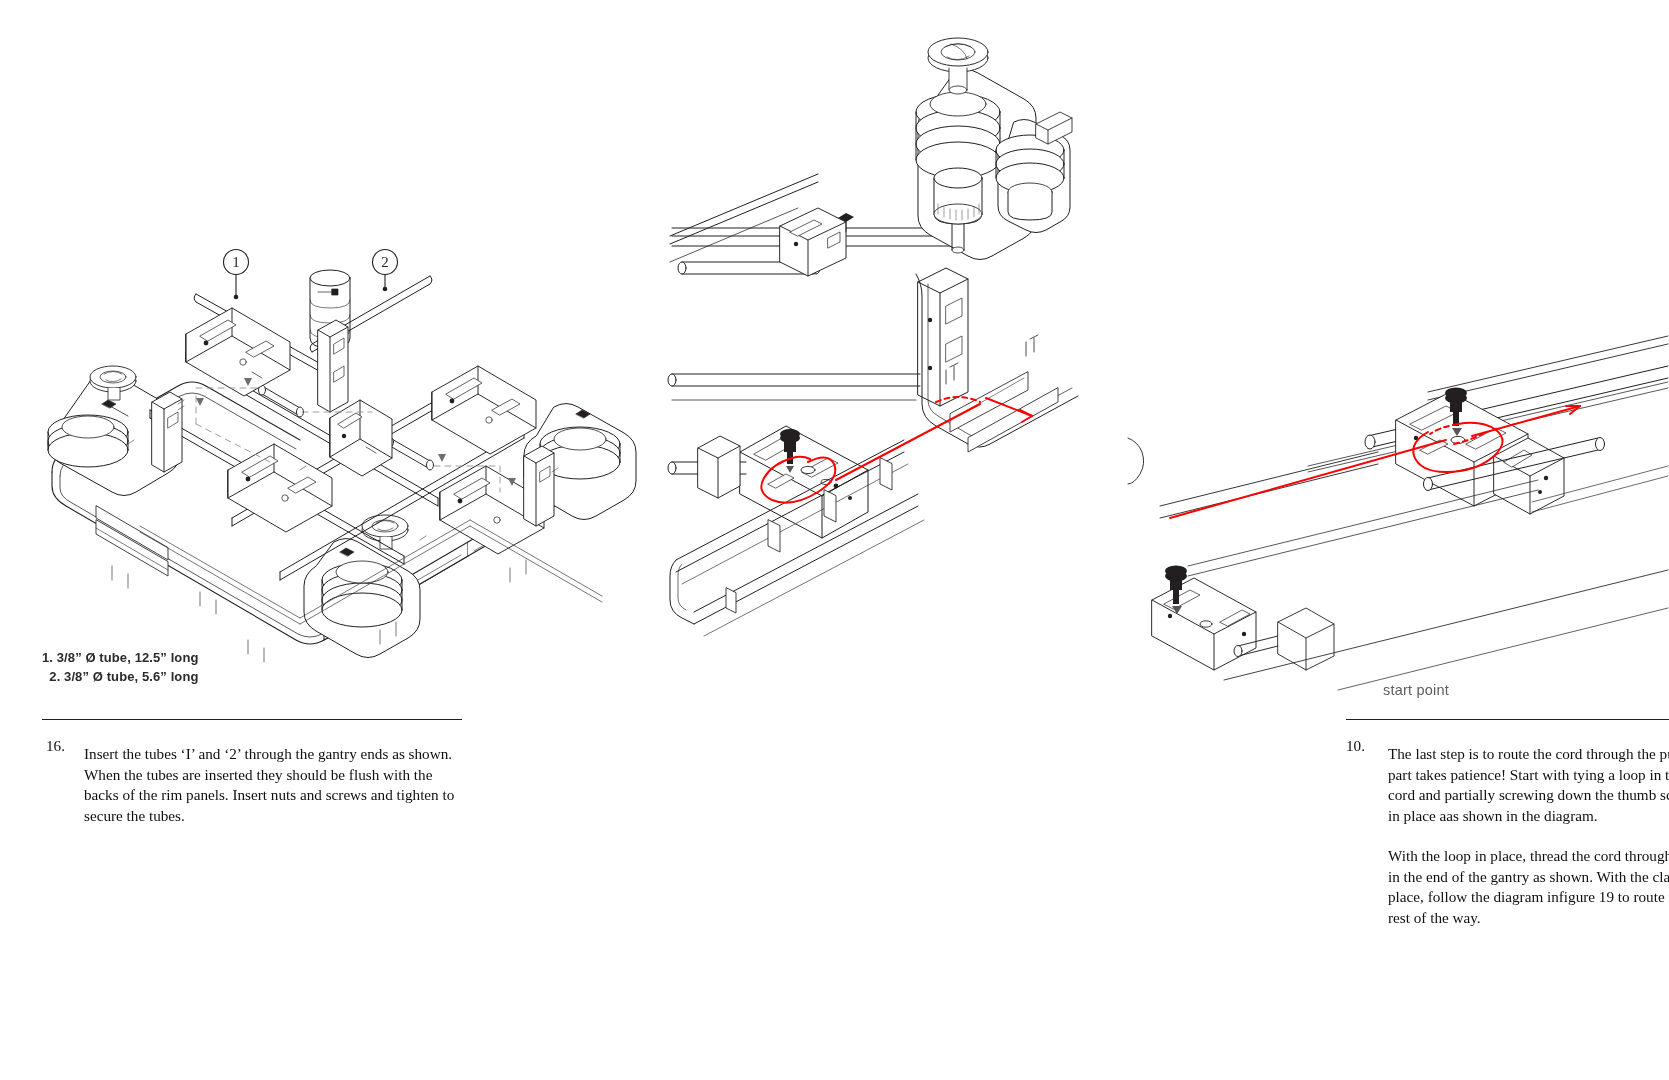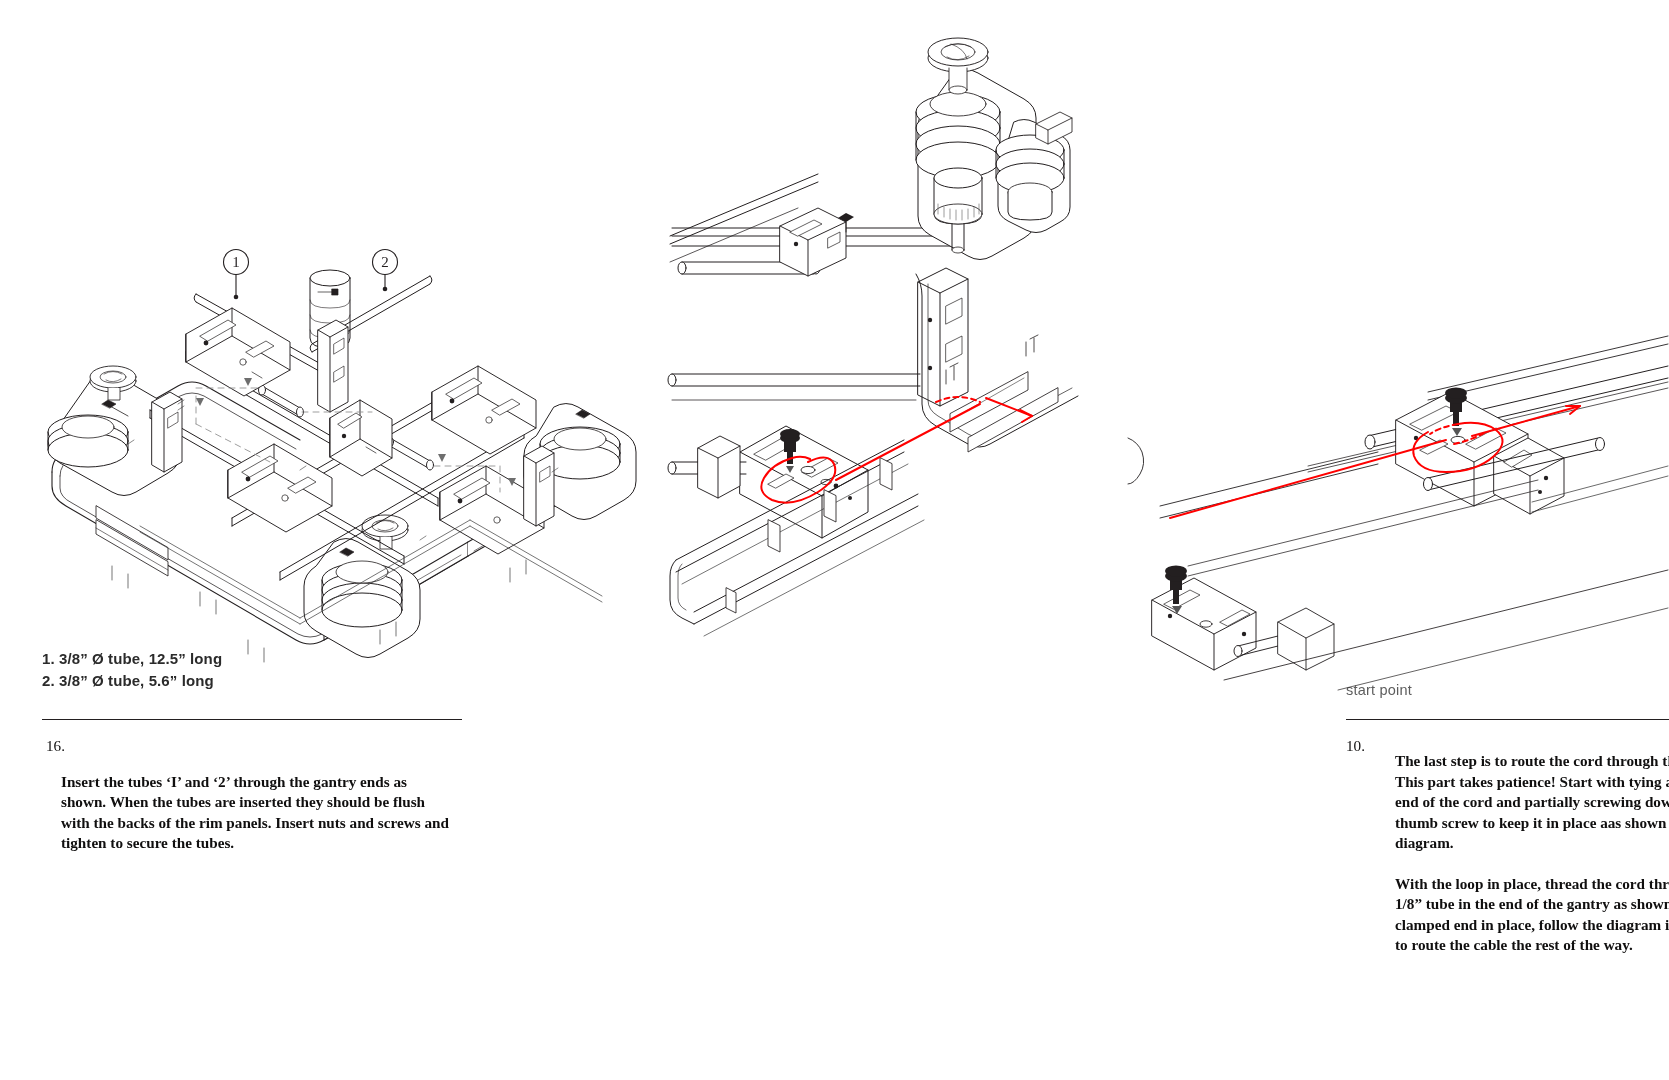--- a/index.html
+++ b/index.html
@@ -32,37 +32,39 @@
     overflow: visible;
   }
   .figure svg { display: block; overflow: visible; }
 
   
   .parts-list {
     position: absolute;
     left: 42px;
     top: 648px;
     font-family: "Liberation Sans", sans-serif;
-    font-size: 15px;
+    font-size: 13px;
     font-weight: bold;
     color: #2b2b2b;
     line-height: 1.48;
     letter-spacing: 0.1px;
     white-space: nowrap;
+    text-align: right;
   }
   .parts-list div { }
 
   
   .fig-caption {
     position: absolute;
     font-family: "Liberation Sans", sans-serif;
     font-size: 14.5px;
     color: #5d5d5d;
     letter-spacing: 0.2px;
     white-space: nowrap;
+    margin-left: 37px;
   }
   #caption-2 { left: 678px;  top: 682px; }
 
   
   .rule {
     position: absolute;
     height: 0;
     border-top: 1.6px solid #231f20;
   }
   #rule-1 { left: 42px;   top: 719px; width: 420px; }
@@ -76,24 +78,24 @@
     font-size: 15.2px;
     line-height: 1.35;
     color: #100f0f;
   }
   .step .num {
     flex: 0 0 auto;
     width: 34px;
     text-align: left;
   }
   .step .body { flex: 1 1 auto; }
-  .step .body p { margin: 15px; font-weight: bold; }
+  .step .body p { margin: 8px; }
   .step .body p + p { margin-top: 1.32em; }
 
-  #step-16 { left: 46px;   top: 736px; width: 420px; flex-direction: column; }
+  #step-16 { left: 46px;   top: 736px; width: 420px; }
   #step-16 .num { width: 30px; }
   #step-17 { left: 678px;  top: 736px; width: 420px; }
   #step-17 .num { width: 34px; }
 
   
   .balloon-text {
     font-family: "Liberation Serif", serif;
     font-size: 15px;
     fill: #231f20;
   }

